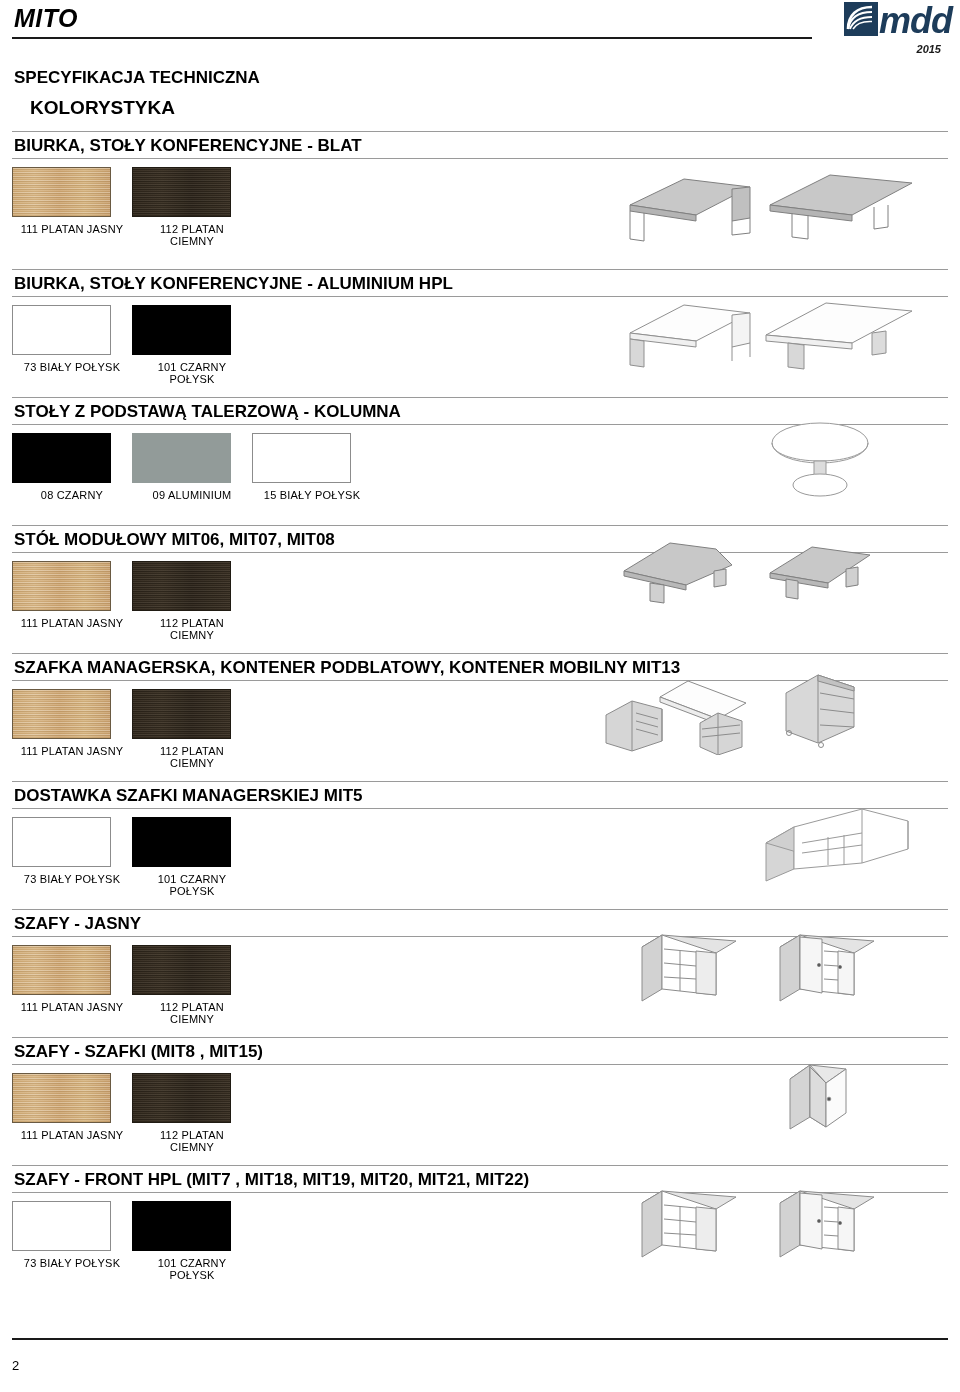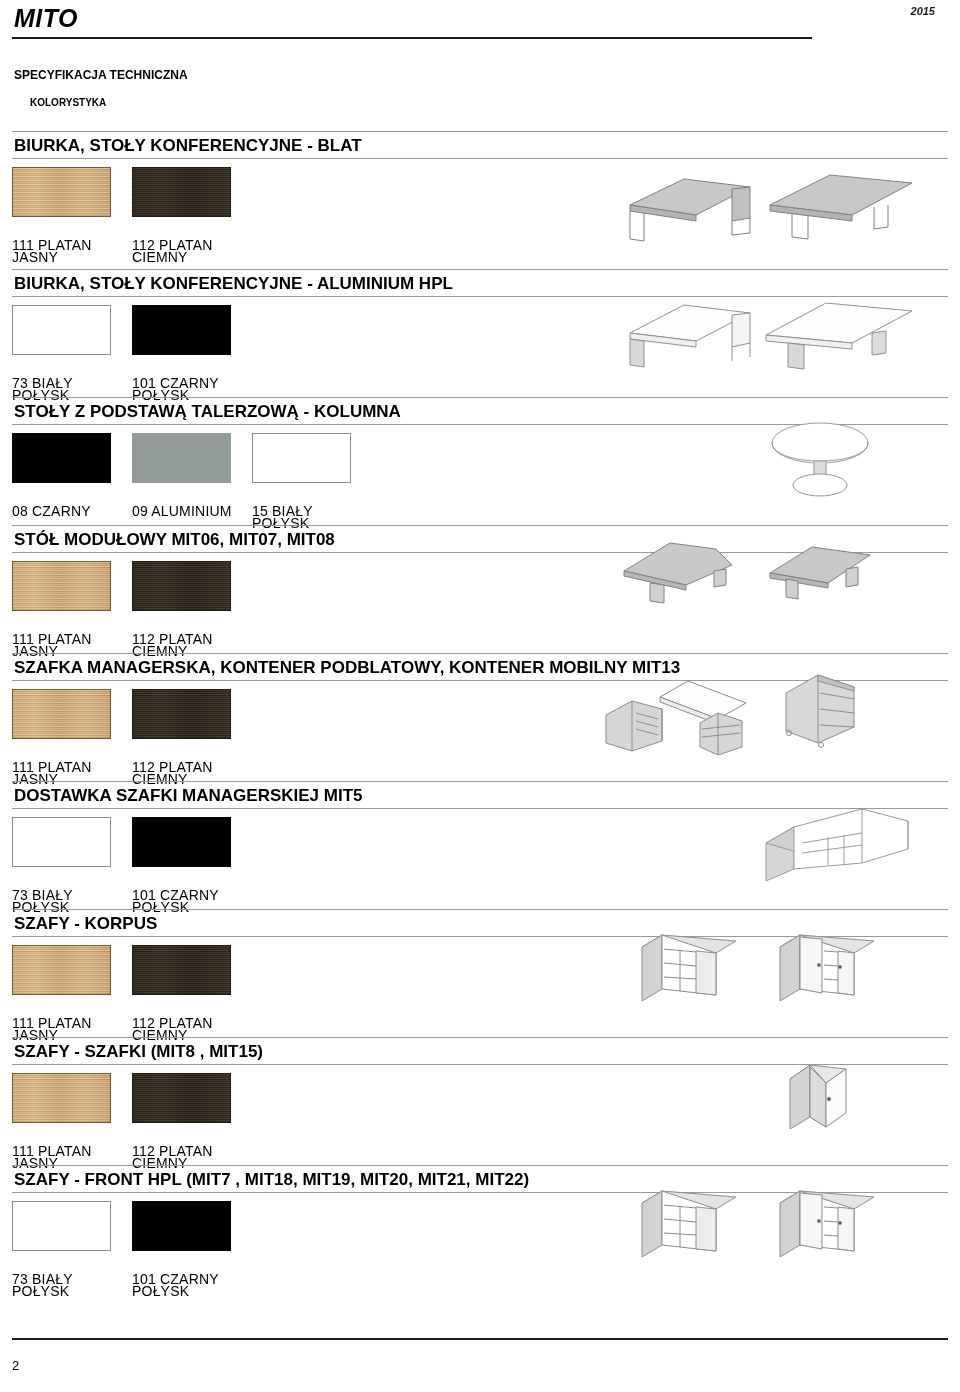--- a/index.html
+++ b/index.html
@@ -57,36 +57,36 @@
     font-weight: bold;
     line-height: 0.92;
     color: #1d3c5a;
     letter-spacing: -1px;
   }
   .logo-year {
     font-size: 11px;
     font-weight: bold;
     color: #1a1a1a;
     margin-top: 3px;
-    margin-right: 17px;
+    margin-right: 11px;
   }
 
   
   .doc-title {
     position: absolute;
     left: 14px;
     top: 68px;
-    font-size: 12px;
+    font-size: 17px;
     font-weight: bold;
   }
   .doc-subtitle {
     position: absolute;
     left: 14px;
     top: 97px;
-    font-size: 10px;
+    font-size: 19px;
     font-weight: bold;
     padding-left: 16px;
   }
 
   
   .sections {
     position: absolute;
     left: 0;
     top: 131px;
     width: 960px;
@@ -118,25 +118,26 @@
     display: flex;
     gap: 0;
   }
   .swatch-cell { width: 120px; }
   .swatch {
     width: 99px;
     height: 50px;
     box-sizing: border-box;
   }
   .swatch-label {
-    margin-top: 22px;
-    font-size: 14px;
+    margin-top: 6px;
+    font-size: 11px;
     line-height: 12px;
     letter-spacing: 0.2px;
     white-space: pre-line;
+    text-align: center;
   }
 
   
   .fill-platan-jasny {
     background:
       repeating-linear-gradient(
         to bottom,
         rgba(255,255,255,0.30) 0px,
         rgba(255,255,255,0.30) 1px,
         rgba(120,88,48,0.16) 1px,
@@ -193,20 +194,32 @@
     font-weight: normal;
   }
 </style>
 </head>
 <body>
 
 <div class="page-header">
   <div class="brand-mito">MITO</div>
   <div class="header-rule"></div>
   <div class="logo-block">
+    <div class="logo-row">
+      <span class="logo-mark">
+        <svg width="34" height="34" viewBox="0 0 34 34">
+          <rect x="0" y="0" width="34" height="34" fill="#1d3c5a"></rect>
+          <path d="M4 27 C4 13, 13 5, 28 5" stroke="#ffffff" stroke-width="2.6" fill="none"></path>
+          <path d="M4 27 C6 16, 14 10, 28 10" stroke="#ffffff" stroke-width="2.2" fill="none"></path>
+          <path d="M6 27 C9 19, 16 15, 28 15" stroke="#ffffff" stroke-width="1.8" fill="none"></path>
+          <path d="M9 27 C12 22, 18 19, 28 19.5" stroke="#ffffff" stroke-width="1.5" fill="none"></path>
+        </svg>
+      </span>
+      <span class="logo-word">mdd</span>
+    </div>
     <div class="logo-year">2015</div>
   </div>
 </div>
 
 <div class="doc-title">SPECYFIKACJA TECHNICZNA</div>
 <div class="doc-subtitle">KOLORYSTYKA</div>
 
 <div class="sections">
 
   <div class="section" style="height:138px">
@@ -418,21 +431,21 @@
           <path d="M104 10 L104 64 M150 22 L150 50"></path>
           <path d="M44 44 L104 34 M44 54 L104 46"></path>
           <path d="M70 38 L70 66 M86 36 L86 66"></path>
         </g>
       </svg>
     </div>
   </div>
 
   <div class="section" style="height:128px">
     <div class="sec-rule-top"></div>
-    <div class="sec-heading">SZAFY - KORPUS</div>
+    <div class="sec-heading">SZAFY - JASNY</div>
     <div class="sec-rule-bottom"></div>
     <div class="swatch-row">
       <div class="swatch-cell">
         <div class="swatch fill-platan-jasny"></div>
         <div class="swatch-label">111 PLATAN JASNY</div>
       </div>
       <div class="swatch-cell">
         <div class="swatch fill-platan-ciemny"></div>
         <div class="swatch-label">112 PLATAN
 CIEMNY</div>

